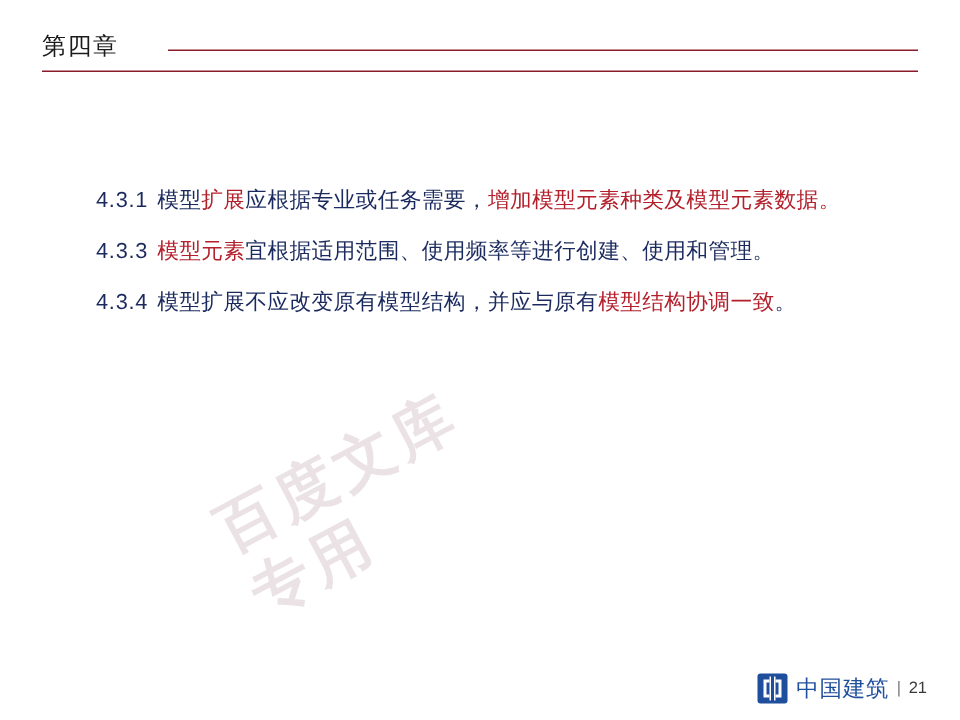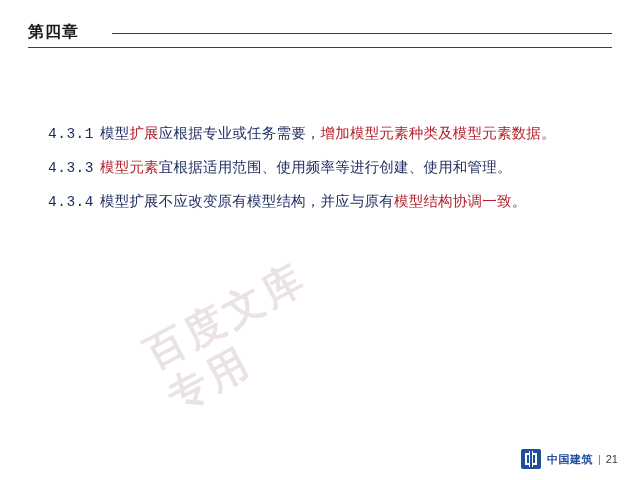--- a/index.html
+++ b/index.html
@@ -27,21 +27,21 @@
     left: 28px;
     top: 22px;
     width: 584px;
     height: 28px;
   }
   .header-title {
     position: absolute;
     left: 0;
     top: 0;
     font-size: 16px;
-    font-weight: bold;
+    font-weight: normal;
     color: #1b1b1b;
     letter-spacing: 1px;
     line-height: 20px;
   }
   .header-rule {
     position: absolute;
     left: 84px;
     right: 0;
     top: 11px;
     height: 0;
@@ -62,24 +62,23 @@
     left: 30px;
     top: 80px;
     font-size: 17px;
     color: #1b1b1b;
     letter-spacing: 0.5px;
   }
 
   
   .body {
     position: absolute;
-    left: 48px;
+    left: 64px;
     top: 120px;
     width: 526px;
-    font-family: Liberation Mono, monospace;
   }
   .para {
     font-size: 14.5px;
     line-height: 29px;
     color: #1b2a5e;
     text-align: justify;
     margin: 0 0 5px 0;
     letter-spacing: 0.2px;
   }
   .num {
@@ -148,22 +147,22 @@
     left: 8px;
     top: 2px;
     width: 4px;
     height: 16px;
     background: #1f4e9c;
     border-left: 1px solid #ffffff;
     border-right: 1px solid #ffffff;
     box-sizing: border-box;
   }
   .brand {
-    font-size: 11px;
-    font-weight: bold;
+    font-size: 15px;
+    font-weight: normal;
     color: #1f4e9c;
     letter-spacing: 0.5px;
   }
   .divider {
     margin: 0 5px;
     font-size: 11px;
     color: #7a7a7a;
   }
   .page-num {
     font-size: 11px;

